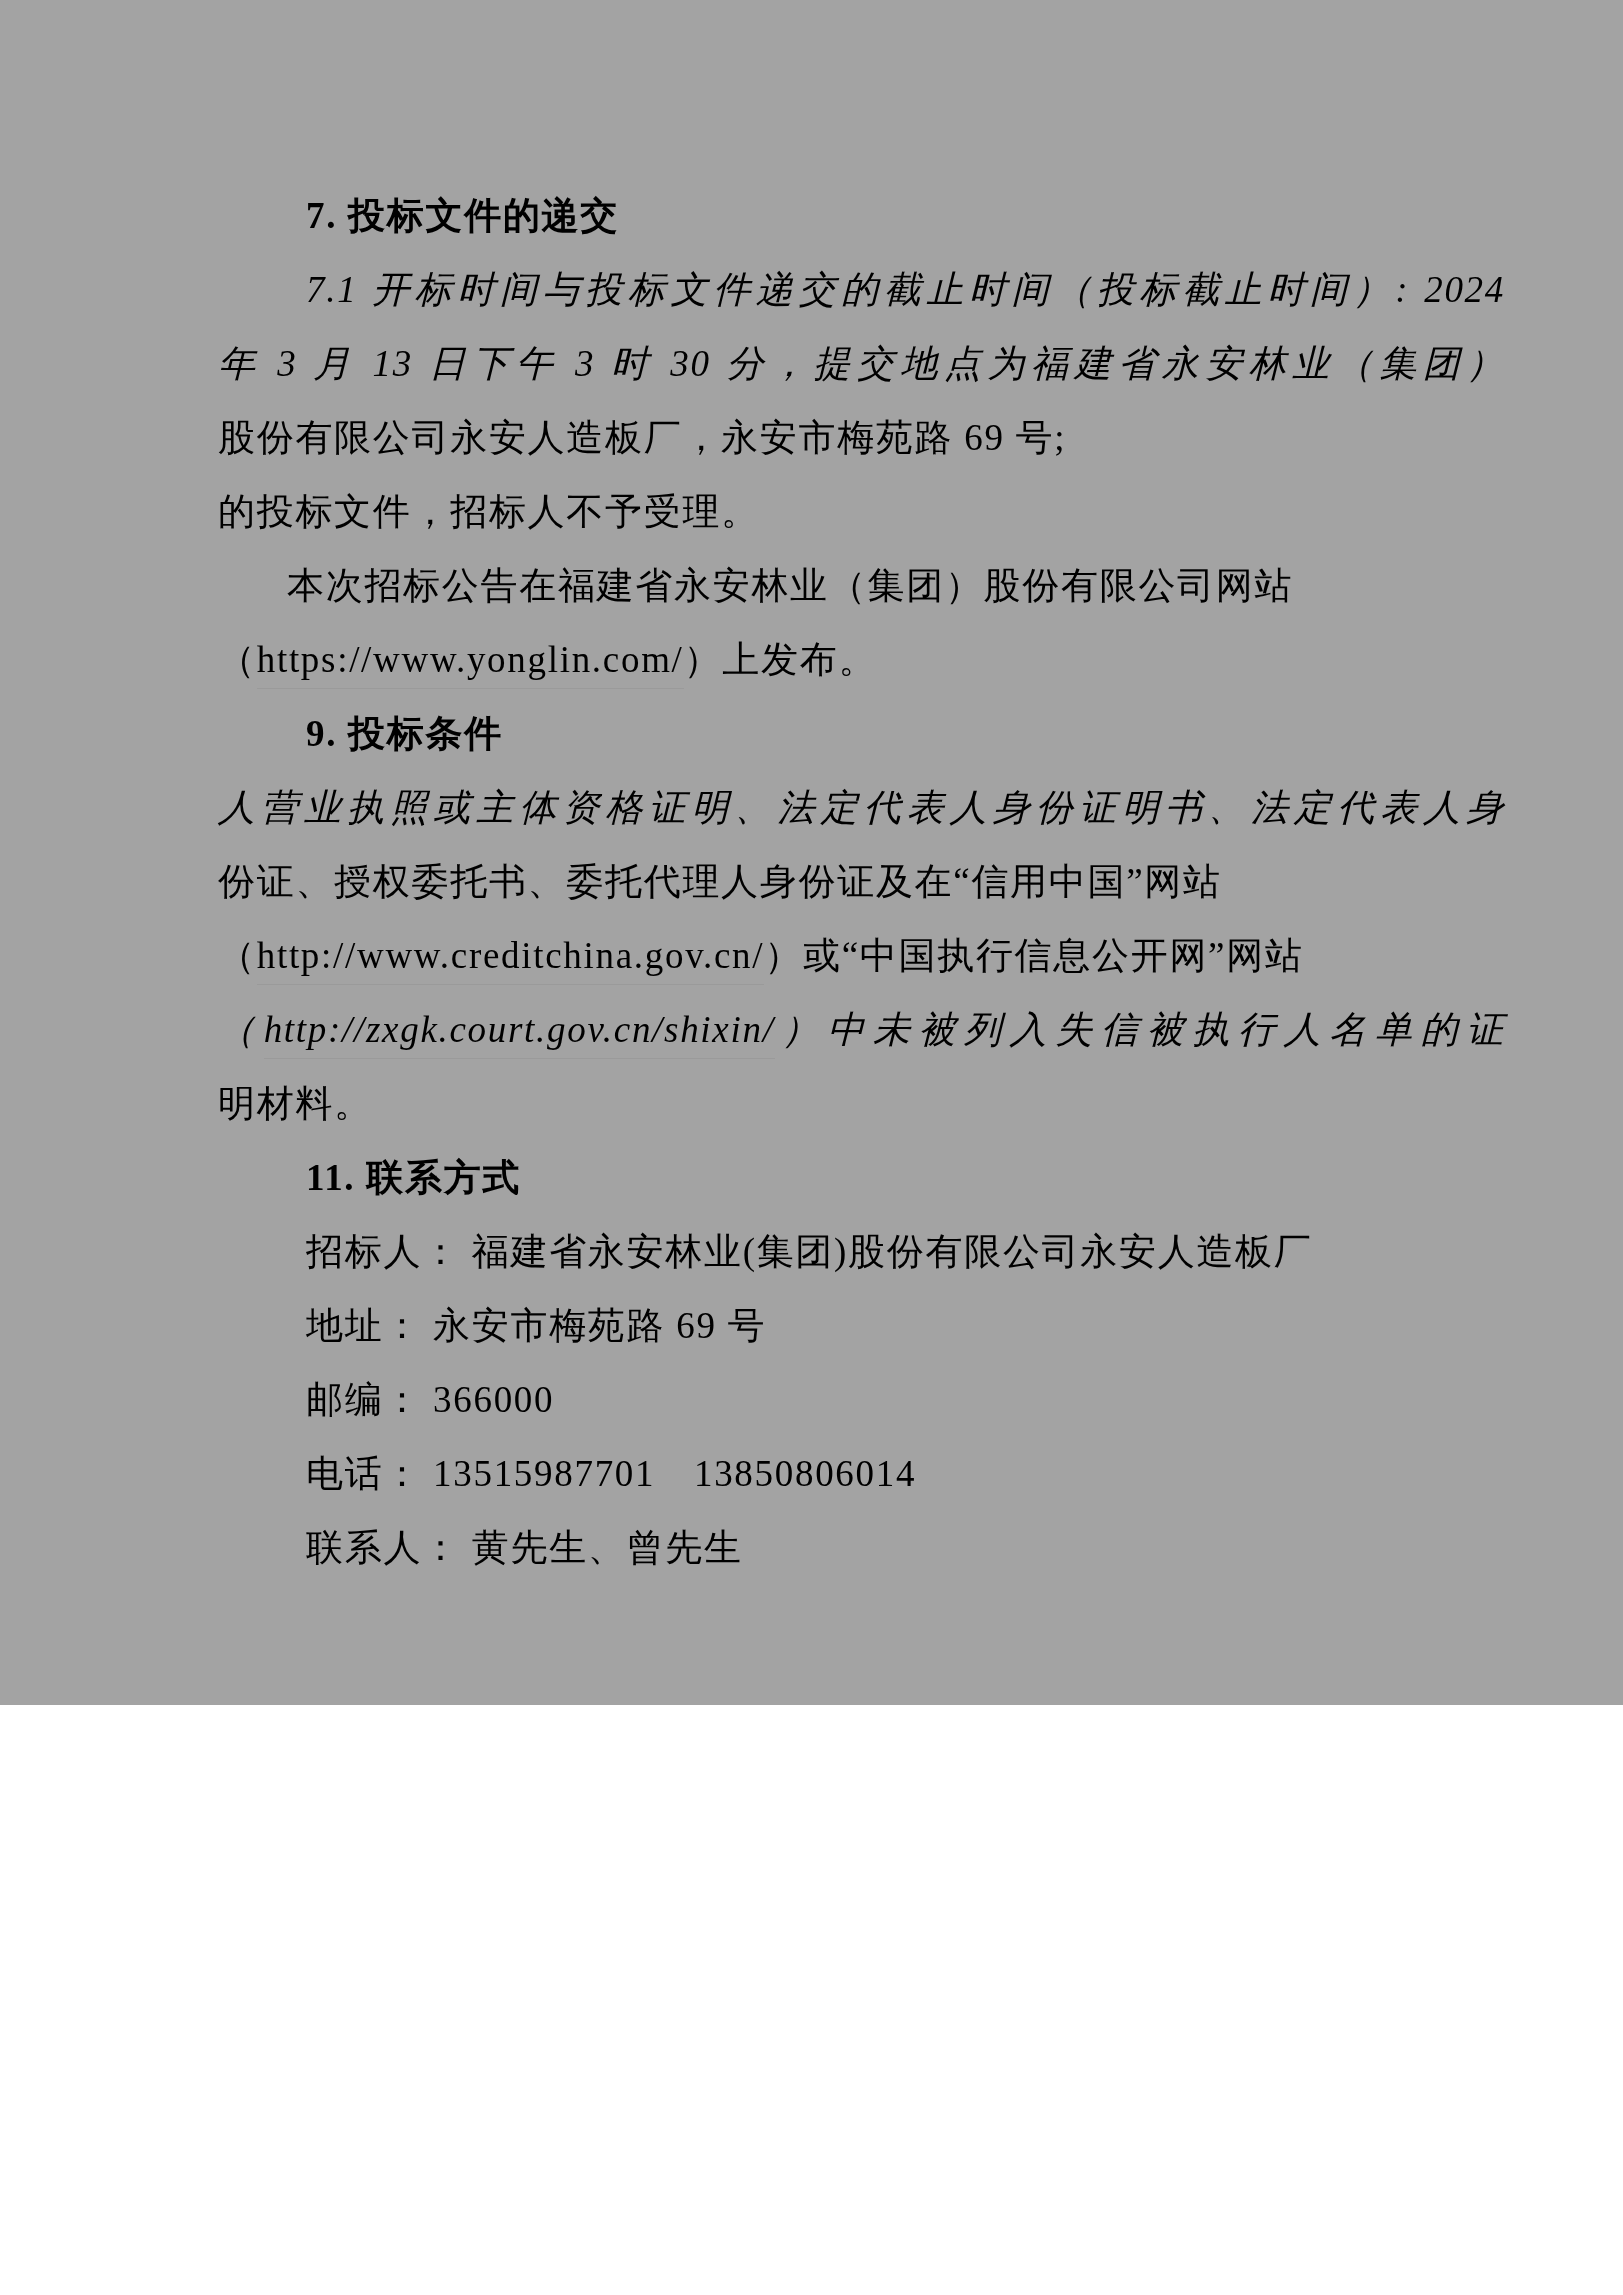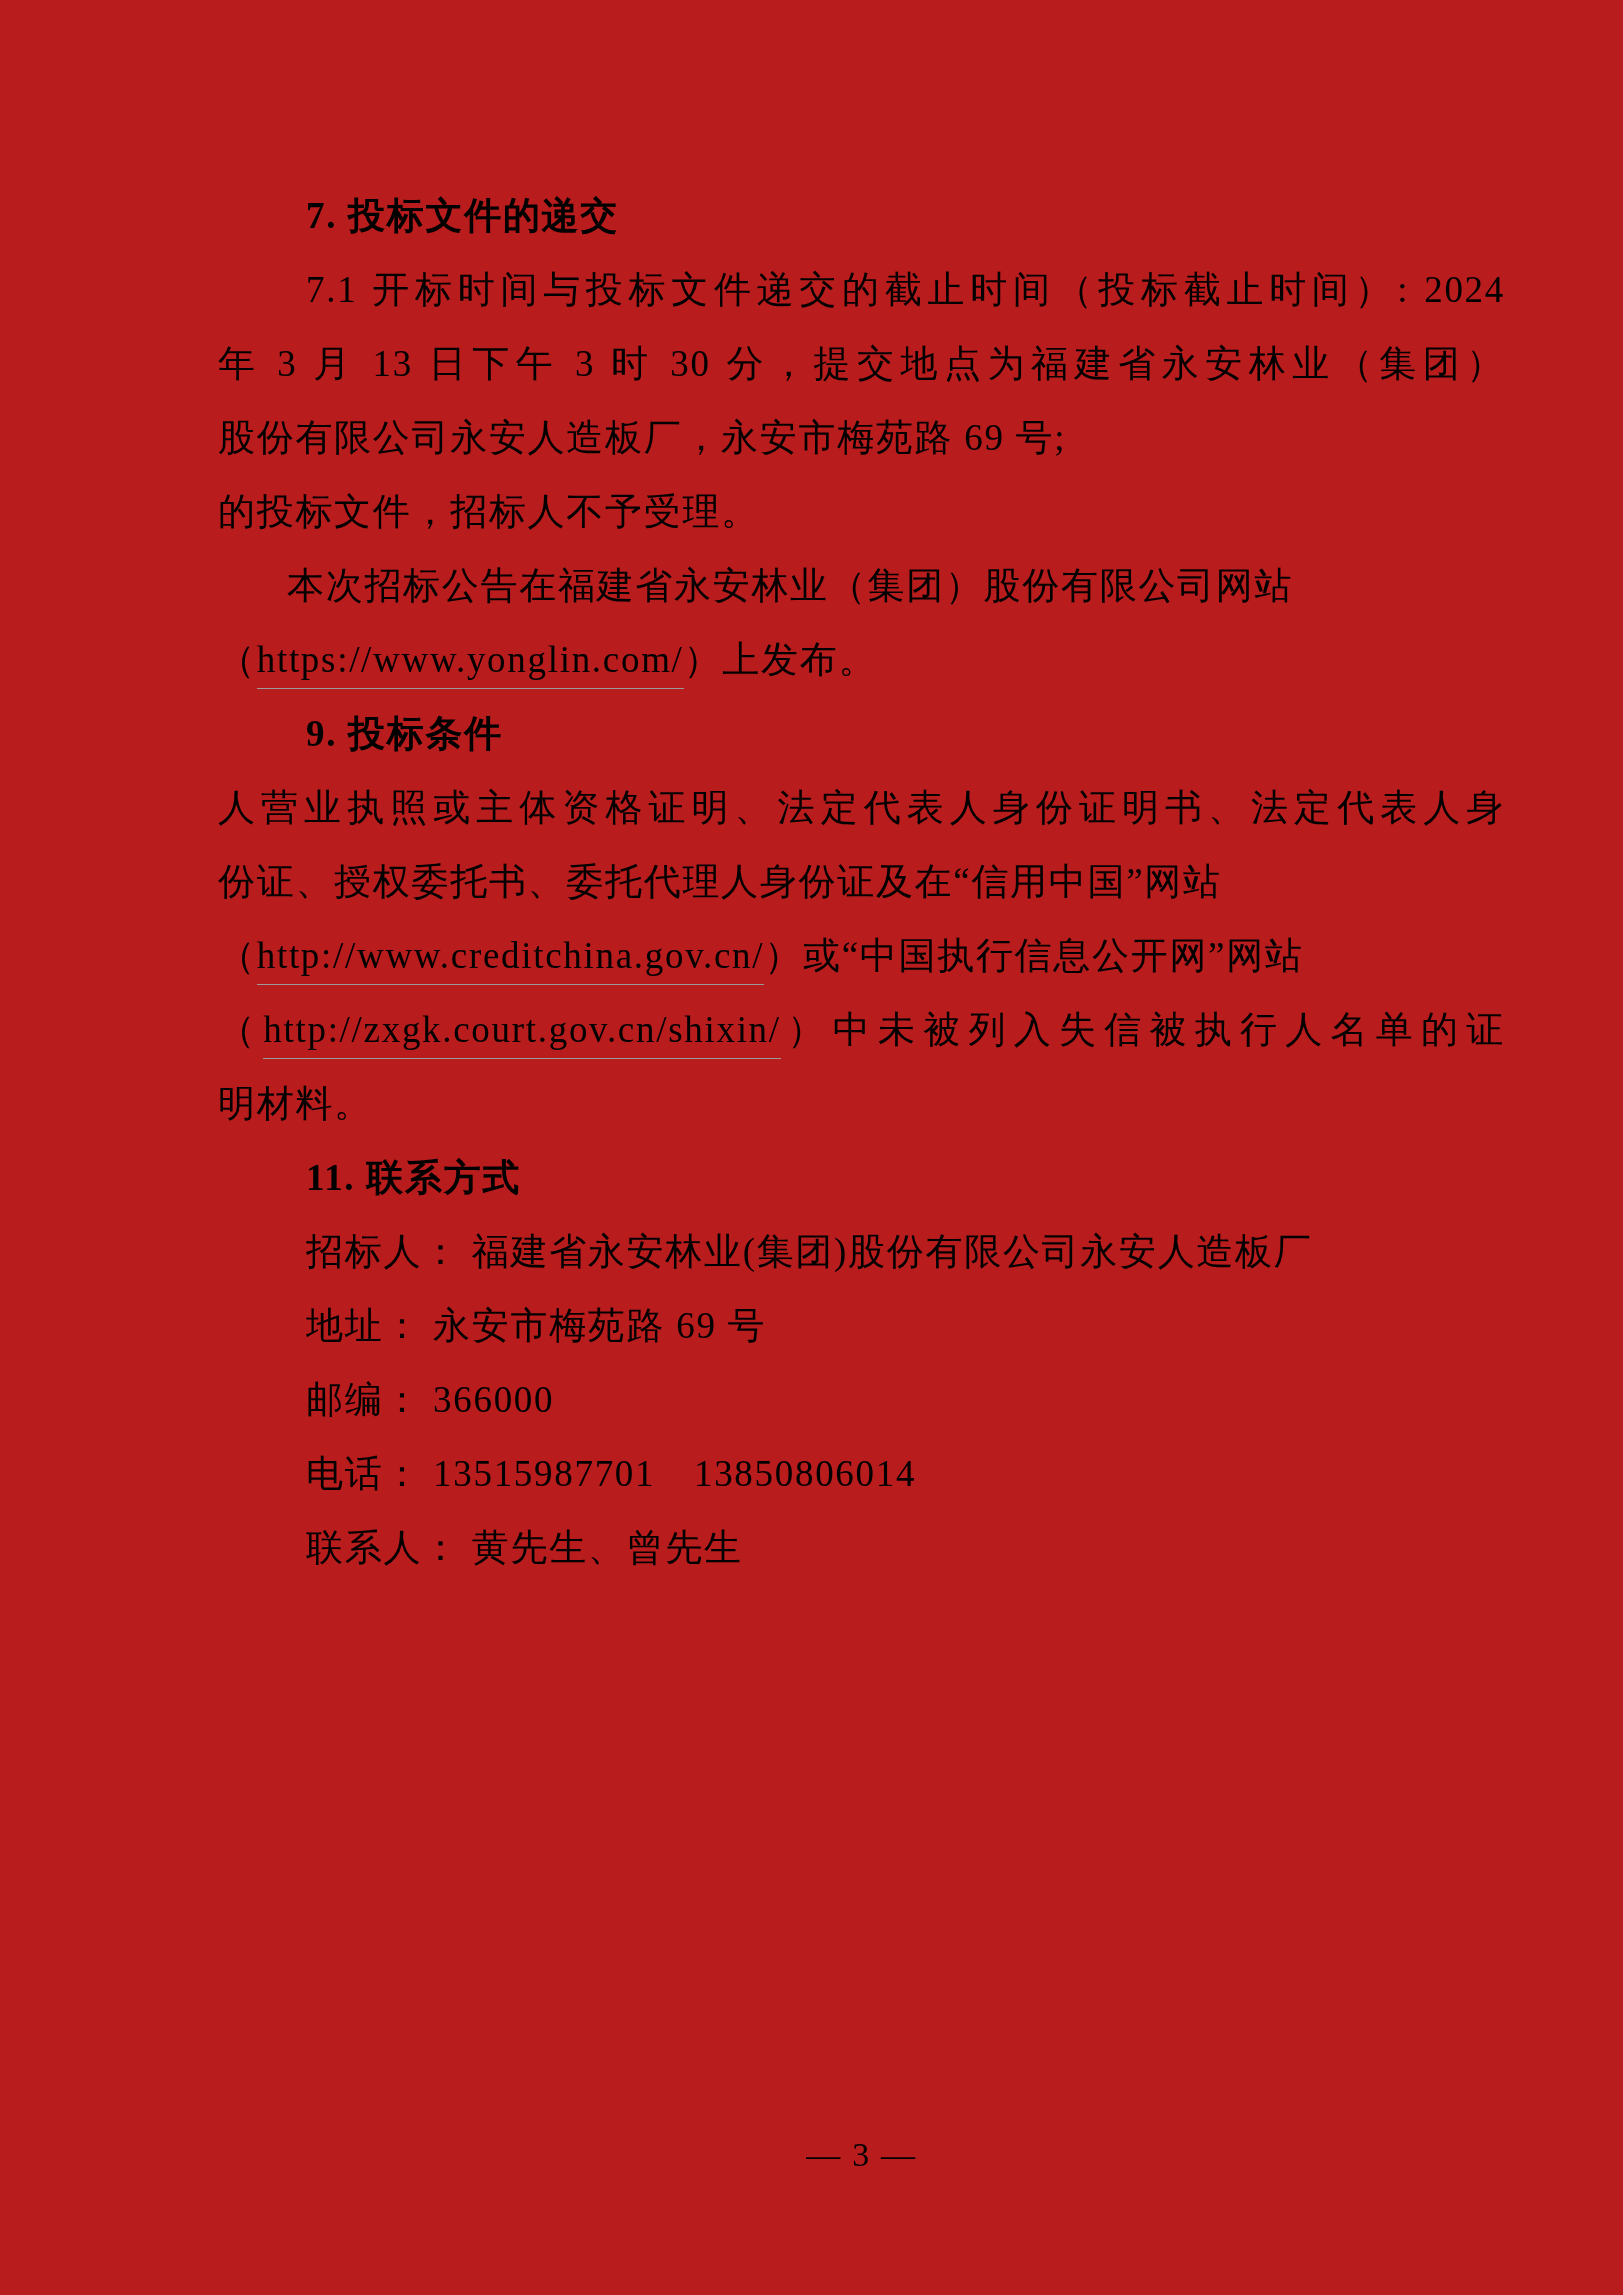--- a/index.html
+++ b/index.html
@@ -2,31 +2,31 @@
 <html style="font-size:13.5px"><head>
 <meta charset="utf-8">
 <style>
   html,body{margin:0;padding:0;}
   body{
     width:1623px;height:2295px;background:#ffffff;
     font-family:"Liberation Serif","DejaVu Serif",serif;
     color:#000;
   }
   .page{
-    position:relative;width:1623px;height:2295px;background:#b91c1c;overflow:hidden;
+    position:relative;width:1623px;height:1705px;background:#a3a3a3;overflow:hidden;
   }
   .content{
     position:absolute;left:218px;top:179px;width:1287px;
   }
   .line{
     height:74px;line-height:74px;font-size:37px;letter-spacing:1.7px;
     white-space:pre;color:#000;
   }
   .just{
-    white-space:normal;text-align:justify;text-align-last:justify;
+    white-space:normal;text-align:justify;text-align-last:justify;font-style:italic;
   }
   .heading{font-weight:bold;}
   .ind-a{padding-left:88px;}
   .ind-b{padding-left:69px;}
   .url{
     border-bottom:1.7px solid #9a9a9a;
     padding-bottom:8px;
     margin-top:36px;
   }
   .footer{

